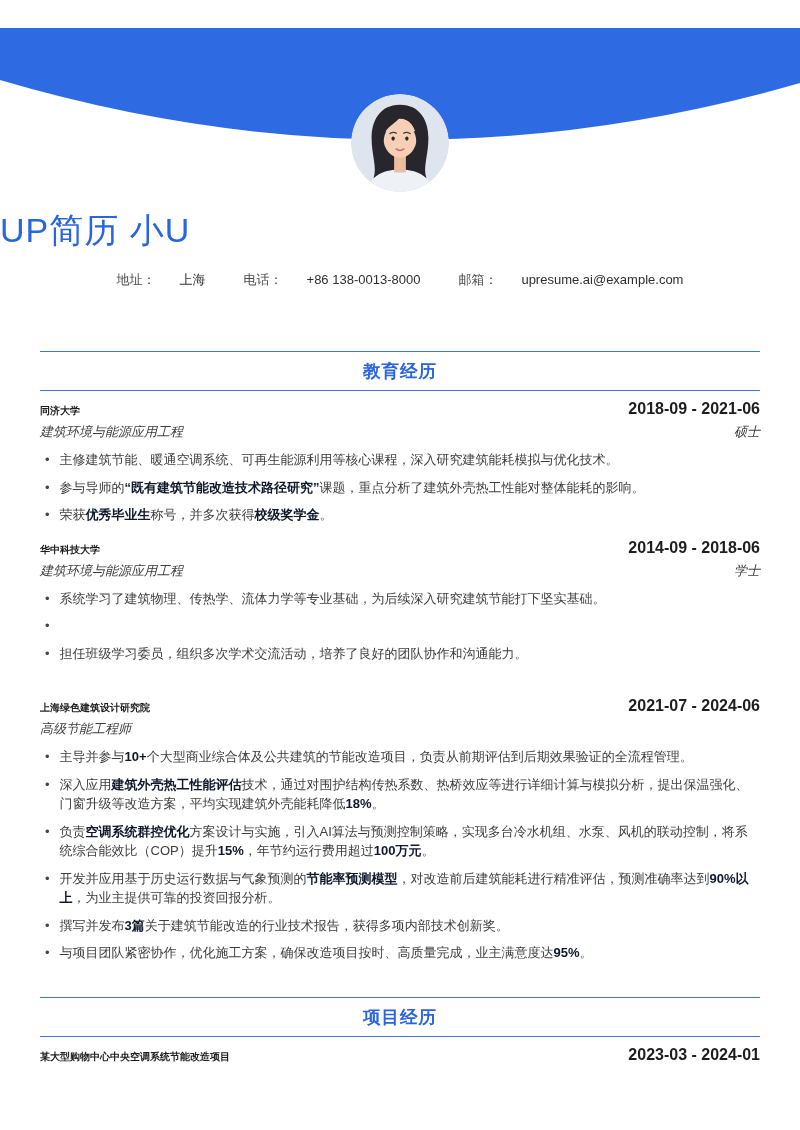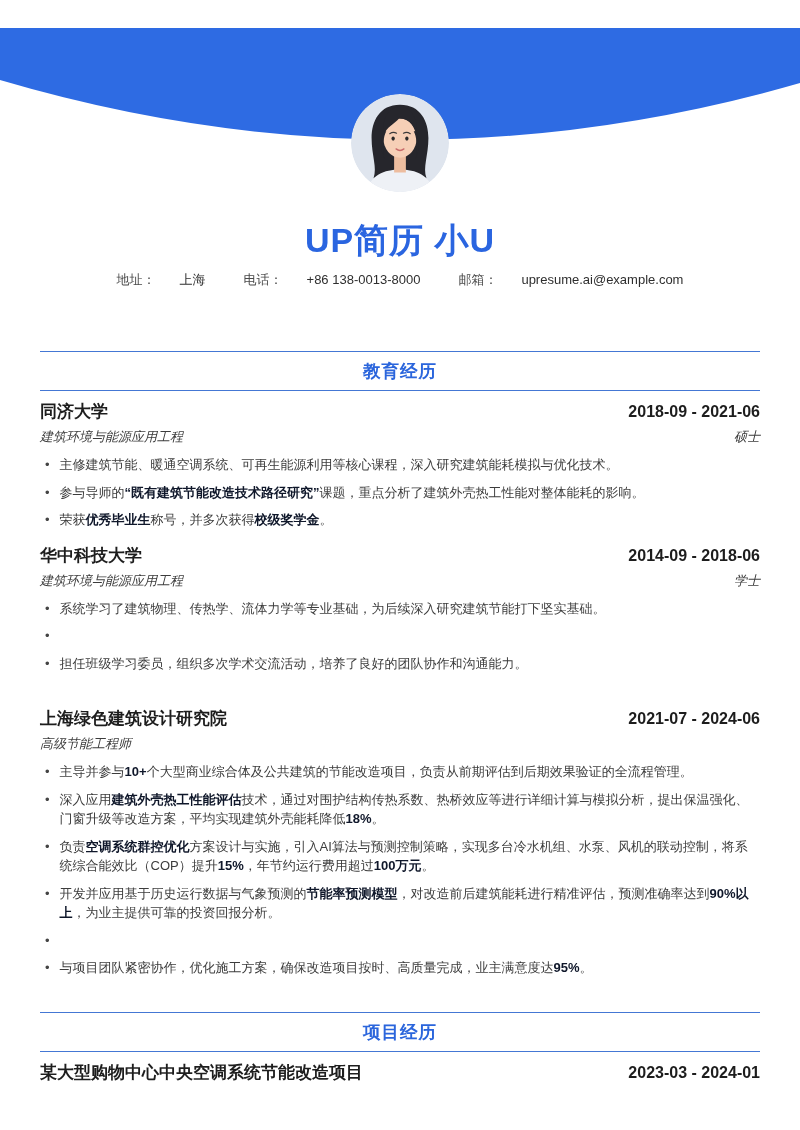--- a/index.html
+++ b/index.html
@@ -17,24 +17,23 @@
   .hero { position: relative; height: 300px; }
   .curve-svg { position: absolute; top: 0; left: 0; display: block; }
   .avatar {
     position: absolute; left: 351px; top: 94px;
     width: 98px; height: 98px; border-radius: 50%;
     overflow: hidden;
   }
   .avatar svg { display: block; width: 100%; height: 100%; }
   .name {
     position: absolute; top: 208px; left: 0; width: 100%;
-    text-align: center;
-    font-size: 34px; font-weight: 700; letter-spacing: 1px;
+    text-align: left;
+    font-size: 34px; font-weight: 400; letter-spacing: 1px;
     color: #2a65e0;
-    margin-top: 10px;
   }
   .contact-row {
     position: absolute; top: 271px; left: 0; width: 100%;
     display: flex; justify-content: center; align-items: baseline; gap: 38px;
     font-size: 13px;
   }
   .contact-item { display: flex; align-items: baseline; gap: 24px; white-space: nowrap; }
   .contact-label { color: #4a4a4a; }
   .contact-value { color: #2e2e2e; }
 
@@ -49,21 +48,21 @@
     display: flex; align-items: center; justify-content: center;
   }
   .section-title {
     font-size: 17.5px; font-weight: 700; color: #2a65dc; letter-spacing: 1px;
   }
   .item { margin-top: 9px; }
   .item + .item { margin-top: 14px; }
   .item-row1 {
     display: flex; justify-content: space-between; align-items: baseline;
   }
-  .item-title { font-size: 17px; font-weight: 700; color: #1d1d1d; }
+  .item-title { font-size: 10px; font-weight: 700; color: #1d1d1d; }
   .item-date { font-size: 16px; font-weight: 700; color: #1d1d1d; white-space: nowrap; }
   .item-row2 {
     display: flex; justify-content: space-between; align-items: baseline;
     margin-top: 5px; font-size: 13px; color: #3c3c3c; font-style: italic;
   }
   .bullets { list-style: none; margin-top: 9px; }
   .bullet {
     display: flex; gap: 10px;
     padding-left: 5px; margin-bottom: 8px;
     font-size: 13px; line-height: 1.5; color: #3c3c3c;
@@ -204,20 +203,21 @@
               <li class="bullet">
                 <span class="dot">•</span>
                 <span class="btext"><span>负责</span><b>空调系统群控优化</b><span>方案设计与实施，引入AI算法与预测控制策略，实现多台冷水机组、水泵、风机的联动控制，将系统综合能效比（COP）提升</span><b>15%</b><span>，年节约运行费用超过</span><b>100万元</b><span>。</span></span>
               </li>
               <li class="bullet">
                 <span class="dot">•</span>
                 <span class="btext"><span>开发并应用基于历史运行数据与气象预测的</span><b>节能率预测模型</b><span>，对改造前后建筑能耗进行精准评估，预测准确率达到</span><b>90%以上</b><span>，为业主提供可靠的投资回报分析。</span></span>
               </li>
               <li class="bullet">
                 <span class="dot">•</span>
+                <span class="btext"><span>撰写并发布</span><b>3篇</b><span>关于建筑节能改造的行业技术报告，获得多项内部技术创新奖。</span></span>
               </li>
               <li class="bullet">
                 <span class="dot">•</span>
                 <span class="btext"><span>与项目团队紧密协作，优化施工方案，确保改造项目按时、高质量完成，业主满意度达</span><b>95%</b><span>。</span></span>
               </li>
             </ul>
   </div>
 </div>
   </div>
 

